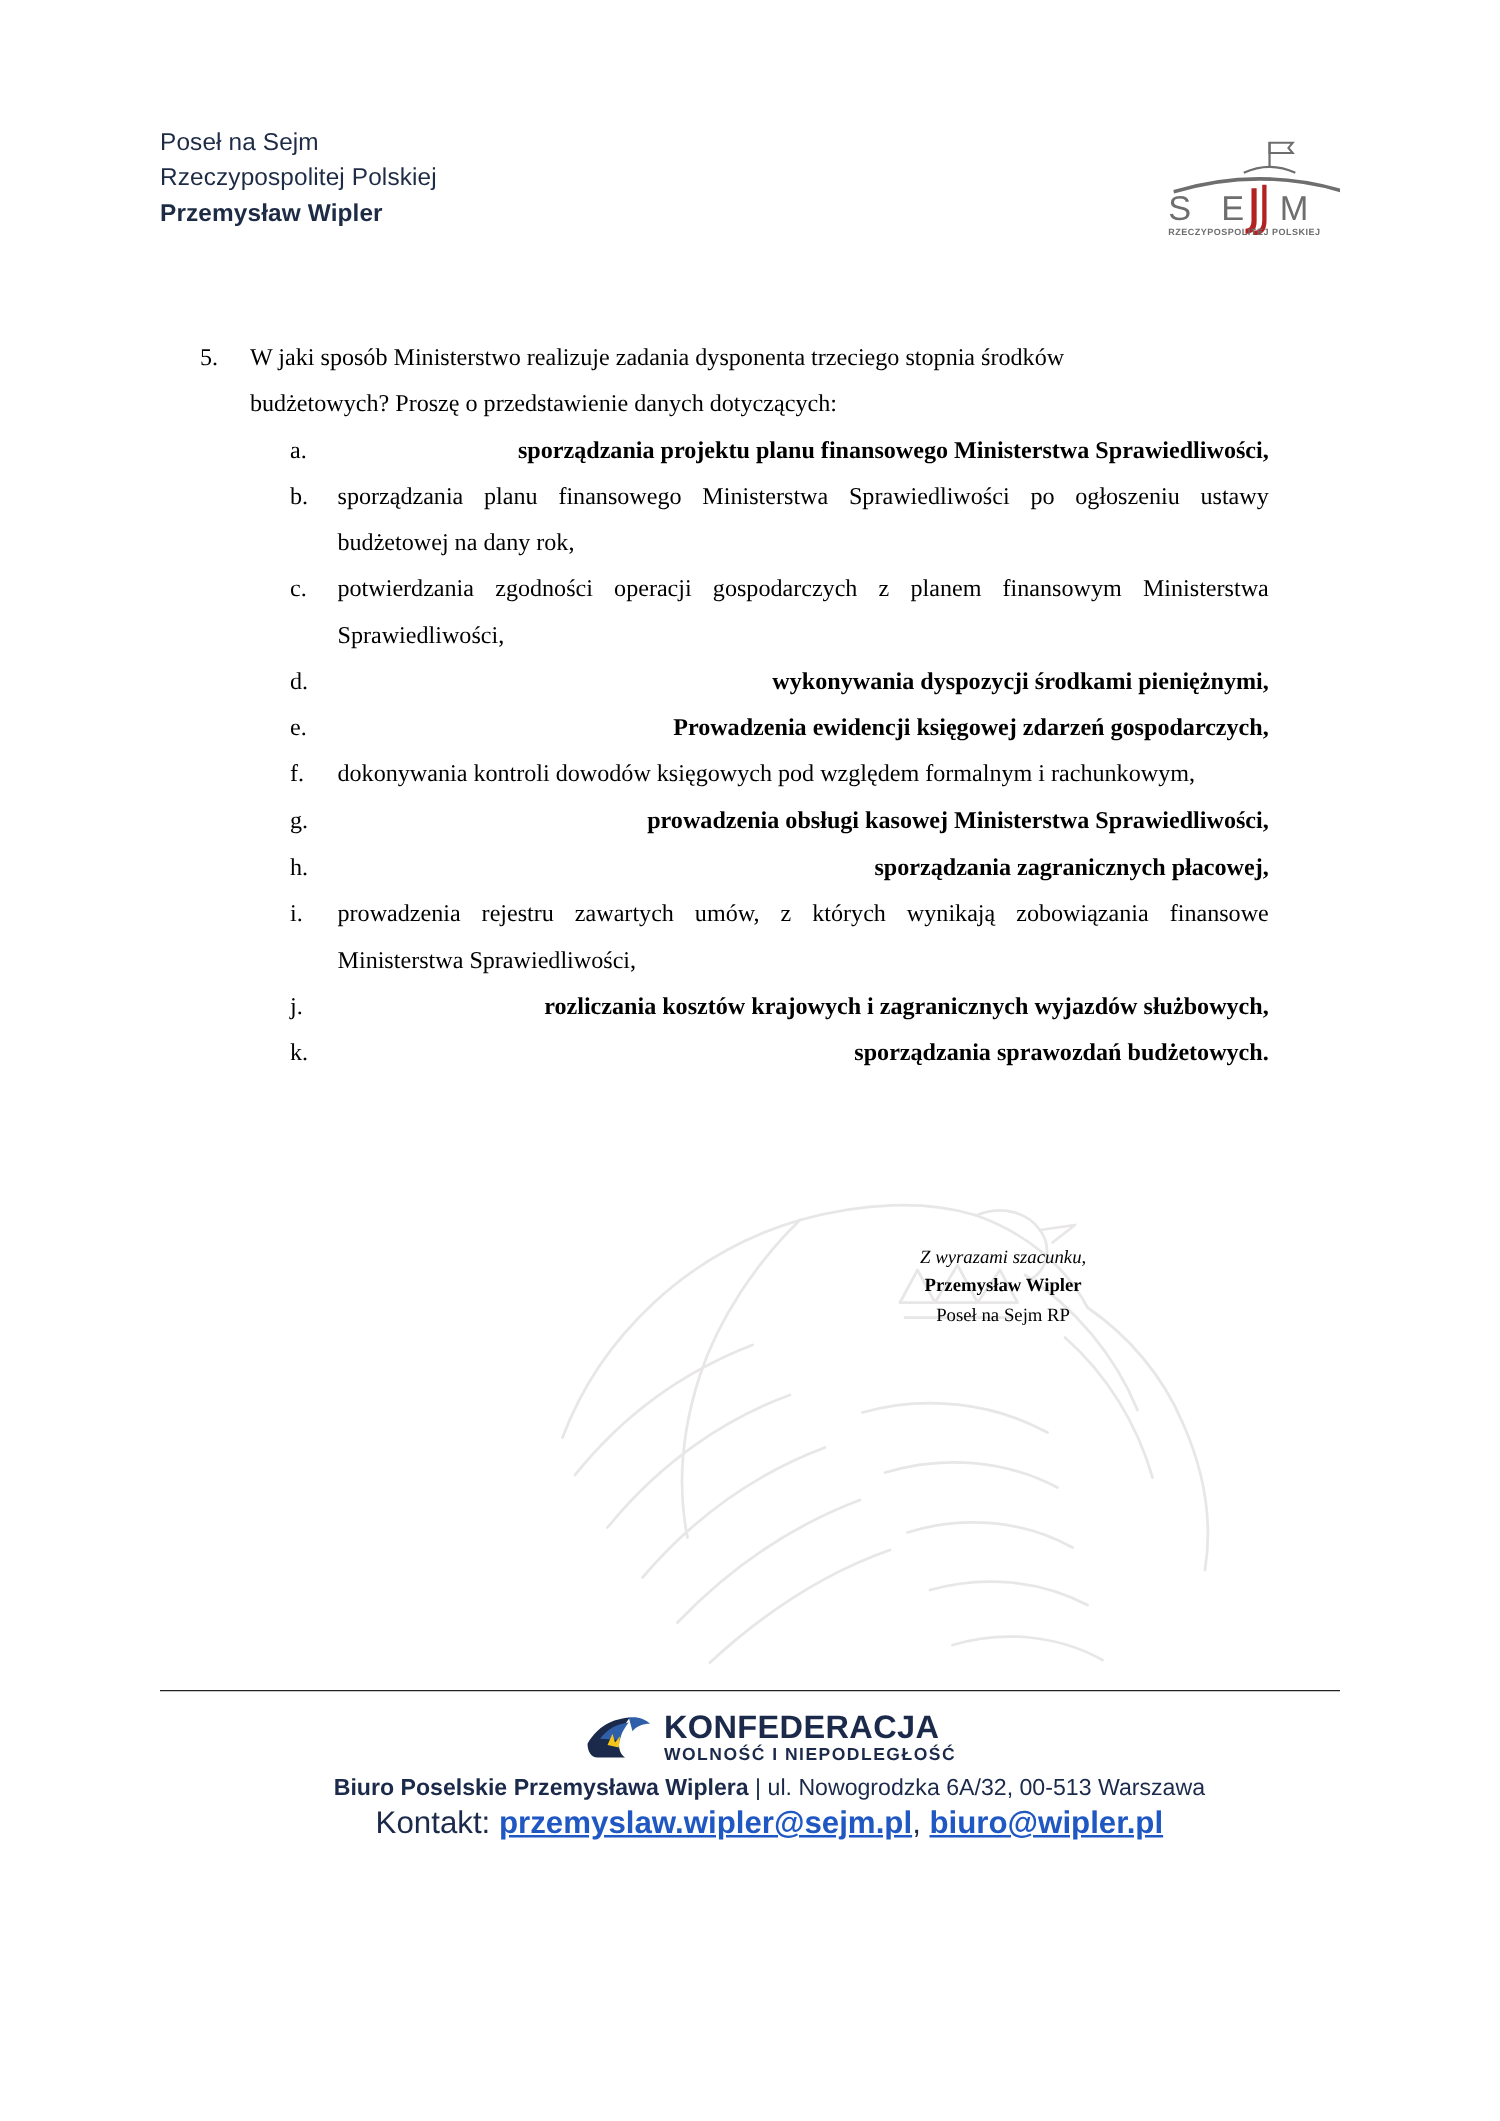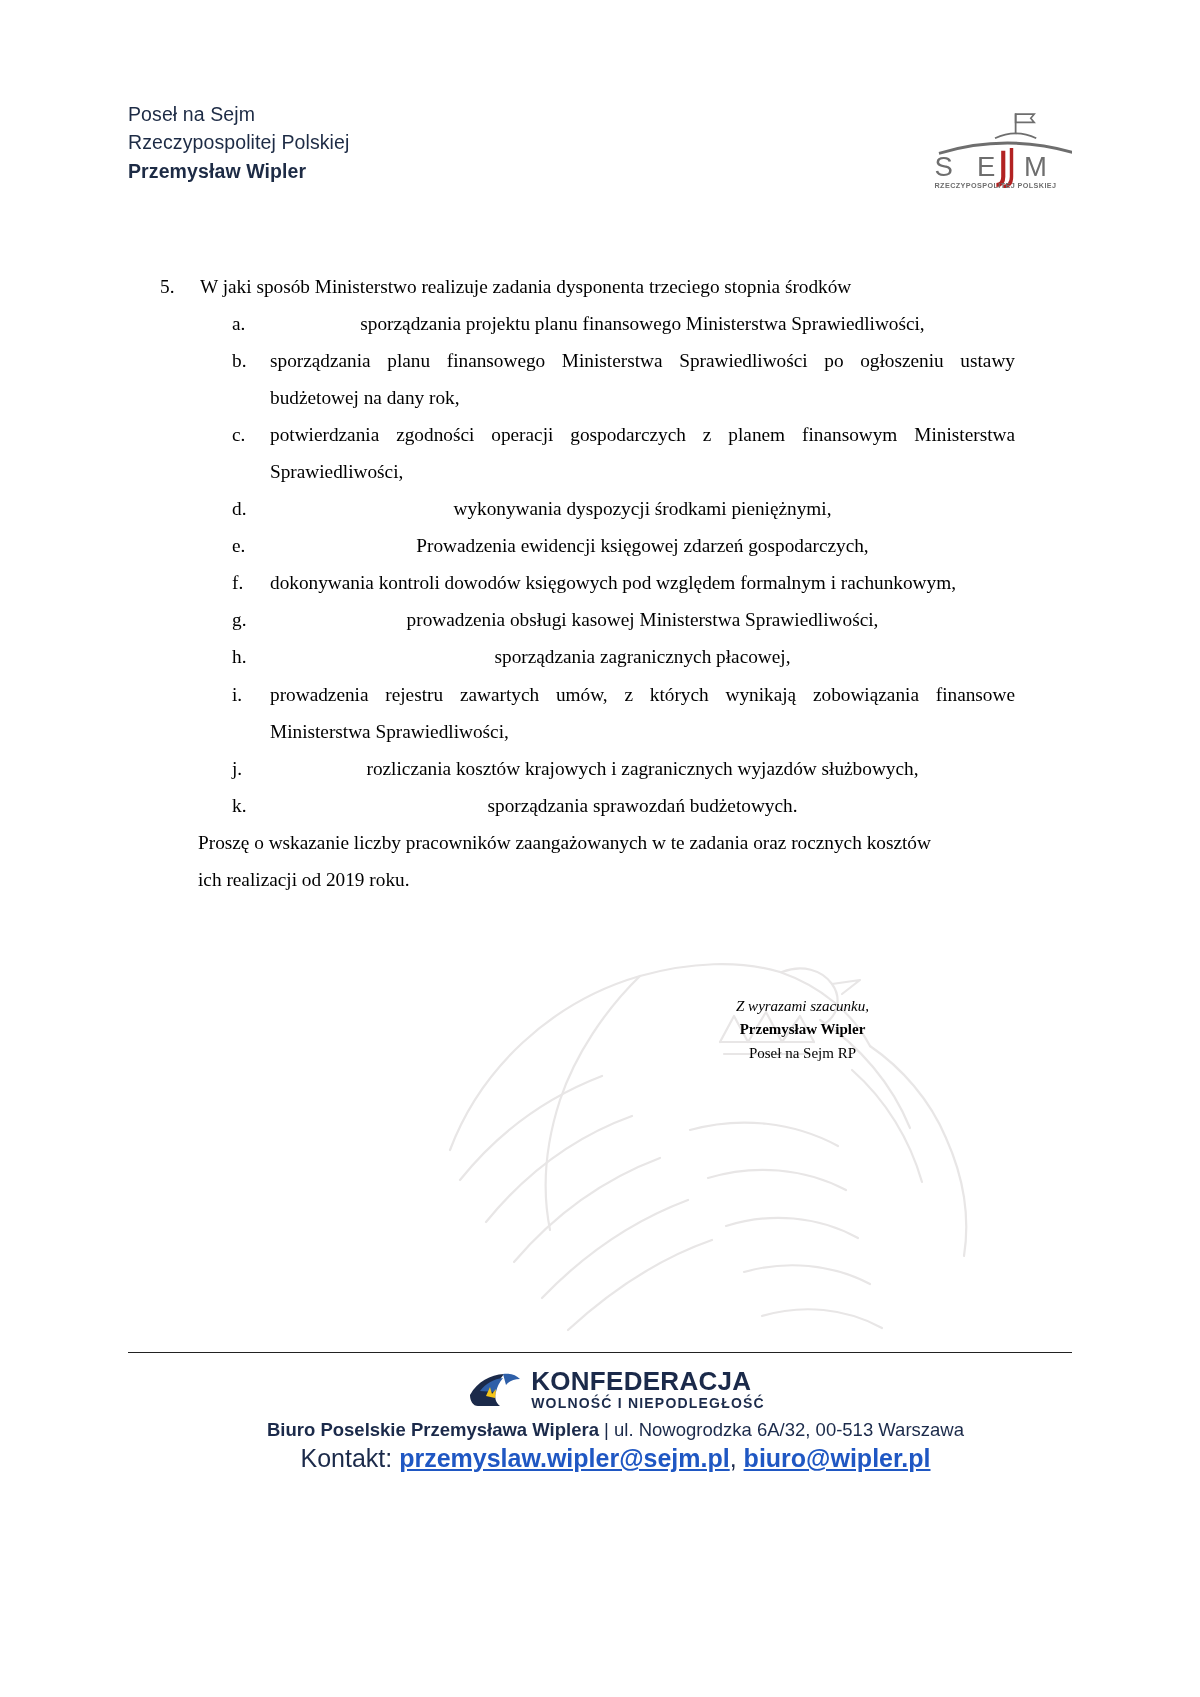--- a/index.html
+++ b/index.html
@@ -38,21 +38,21 @@
     z-index:3;
   }
   .num-item { display:flex; align-items:flex-start; }
   .num-marker { width:40px; flex:none; text-align:left; }
   .num-body { flex:1; text-align:justify; text-justify:inter-word; }
 
   .sub-list { margin-top:0px; padding-left:72px; }
   .sub-item { display:flex; align-items:flex-start; }
   .sub-marker { width:38px; flex:none; }
   .sub-body { flex:1; text-align:justify; text-justify:inter-word; }
-  .sub-body.nojust { text-align:center; }
+  .sub-body.nojust { text-align:right;font-weight:bold; }
 
   .closing { margin-top:0px; text-align:justify; text-justify:inter-word; padding-left:38px; }
   .closing .l2 { text-align:left; }
 
   
   .signature {
     position:absolute; top:995px; left:0; width:1015px;
     text-align:center; z-index:3;
     font-size:15px; line-height:1.55;
   }
@@ -162,20 +162,21 @@
       </g>
     </svg>
   </div>
 
   <div class="content">
 
     <div class="num-item">
       <div class="num-marker">5.</div>
       <div class="num-body">
         <div>W jaki sposób Ministerstwo realizuje zadania dysponenta trzeciego stopnia środków</div>
+        <div style="text-align:left">budżetowych? Proszę o przedstawienie danych dotyczących:</div>
       </div>
     </div>
 
     <div class="sub-list">
       <div class="sub-item">
         <div class="sub-marker">a.</div>
         <div class="sub-body nojust">sporządzania projektu planu finansowego Ministerstwa Sprawiedliwości,</div>
       </div>
       <div class="sub-item">
         <div class="sub-marker">b.</div>
@@ -212,24 +213,20 @@
       <div class="sub-item">
         <div class="sub-marker">j.</div>
         <div class="sub-body nojust">rozliczania kosztów krajowych i zagranicznych wyjazdów służbowych,</div>
       </div>
       <div class="sub-item">
         <div class="sub-marker">k.</div>
         <div class="sub-body nojust">sporządzania sprawozdań budżetowych.</div>
       </div>
     </div>
 
-    <div class="closing">
-      <div>Proszę o wskazanie liczby pracowników zaangażowanych w te zadania oraz rocznych kosztów</div>
-      <div class="l2">ich realizacji od 2019 roku.</div>
-    </div>
   </div>
 
   <div class="signature">
     <div class="sig-inner">
       <div class="line1">Z wyrazami szacunku,</div>
       <div class="line2">Przemysław Wipler</div>
       <div class="line3">Poseł na Sejm RP</div>
     </div>
   </div>
 

